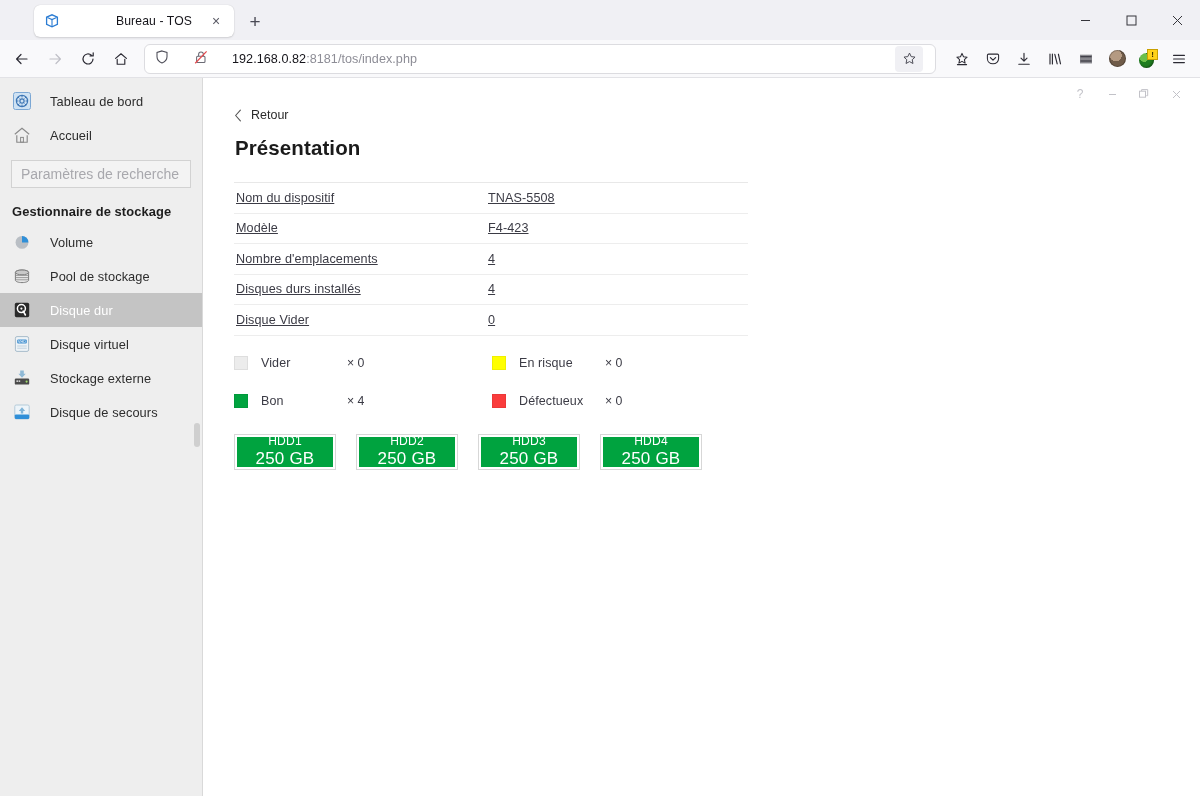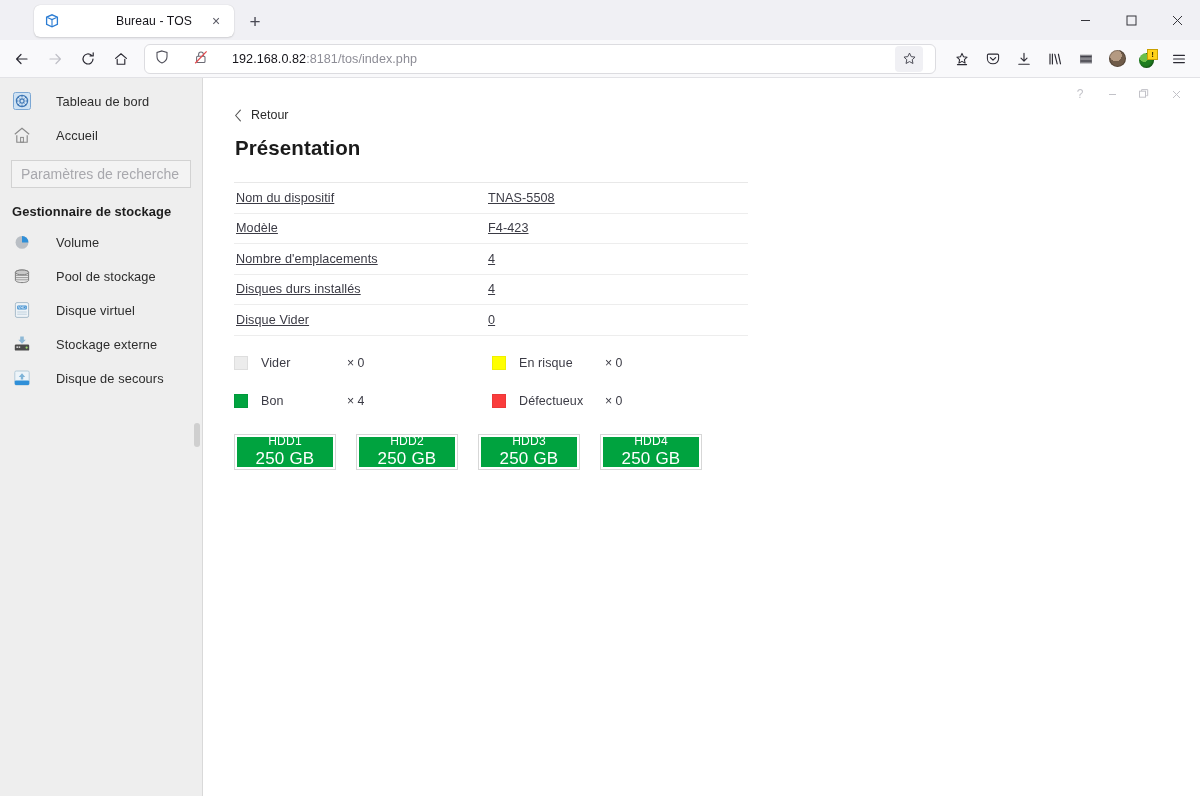--- a/index.html
+++ b/index.html
@@ -144,21 +144,21 @@
   .sidenav {
     width: 203px; flex: 0 0 203px;
     background: #eeeeee;
     border-right: 1px solid #d9d9d9;
     position: relative;
     padding-top: 6px;
   }
   .nav-row {
     height: 34px;
     display:flex; align-items:center;
-    gap: 24px;
+    gap: 18px;
     padding: 0 12px;
     font-size: 12.8px;
     color: #2d2d2d;
     letter-spacing: .1px;
   }
   .nav-row.selected { background: #c4c4c4; color: #ffffff; }
   .nav-ico { width: 20px; height: 20px; flex: 0 0 20px; display:block; }
 
   .searchwrap { padding: 8px 11px 4px 11px; }
   .searchbox {
@@ -460,20 +460,31 @@
         <span class="nav-ico">
           <svg width="20" height="20" viewBox="0 0 20 20">
             <path d="M3.4 6.4c0-1.3 2.9-2.4 6.6-2.4s6.6 1.1 6.6 2.4v7.8c0 1.3-2.9 2.4-6.6 2.4s-6.6-1.1-6.6-2.4z" fill="#e7e7e7" stroke="#7d7d7d" stroke-width="1"></path>
             <ellipse cx="10" cy="6.4" rx="6.6" ry="2.4" fill="#c9c9c9" stroke="#7d7d7d" stroke-width="1"></ellipse>
             <path d="M3.6 9.4h12.8M3.6 11.6h12.8M3.6 13.8h12.8" stroke="#8d8d8d" stroke-width=".85"></path>
           </svg>
         </span>
         <span>Pool de stockage</span>
       </div>
 
+      <div class="nav-row selected">
+        <span class="nav-ico">
+          <svg width="20" height="20" viewBox="0 0 20 20">
+            <rect x="2.8" y="2.8" width="14.4" height="14.4" rx="1.6" fill="#2b2b2b"></rect>
+            <circle cx="9.4" cy="8.6" r="4" fill="none" stroke="#ffffff" stroke-width="1.5"></circle>
+            <path d="M11.2 11.2 13.4 15" stroke="#ffffff" stroke-width="1.6" stroke-linecap="round"></path>
+            <circle cx="9.4" cy="8.6" r="1.1" fill="#ffffff"></circle>
+          </svg>
+        </span>
+        <span>Disque dur</span>
+      </div>
 
       <div class="nav-row">
         <span class="nav-ico">
           <svg width="20" height="20" viewBox="0 0 20 20">
             <rect x="3.4" y="2.6" width="13.2" height="14.8" rx="1.6" fill="#eef3f7" stroke="#a8bccb" stroke-width="1"></rect>
             <rect x="5.2" y="5.4" width="9.6" height="4" rx="1" fill="#3f8fd0"></rect>
             <text x="10" y="8.9" font-size="3.6" fill="#ffffff" text-anchor="middle" font-family="Liberation Sans">VHD</text>
             <path d="M5.2 12h9.6M5.2 14.2h9.6" stroke="#bfd1de" stroke-width="1"></path>
           </svg>
         </span>

